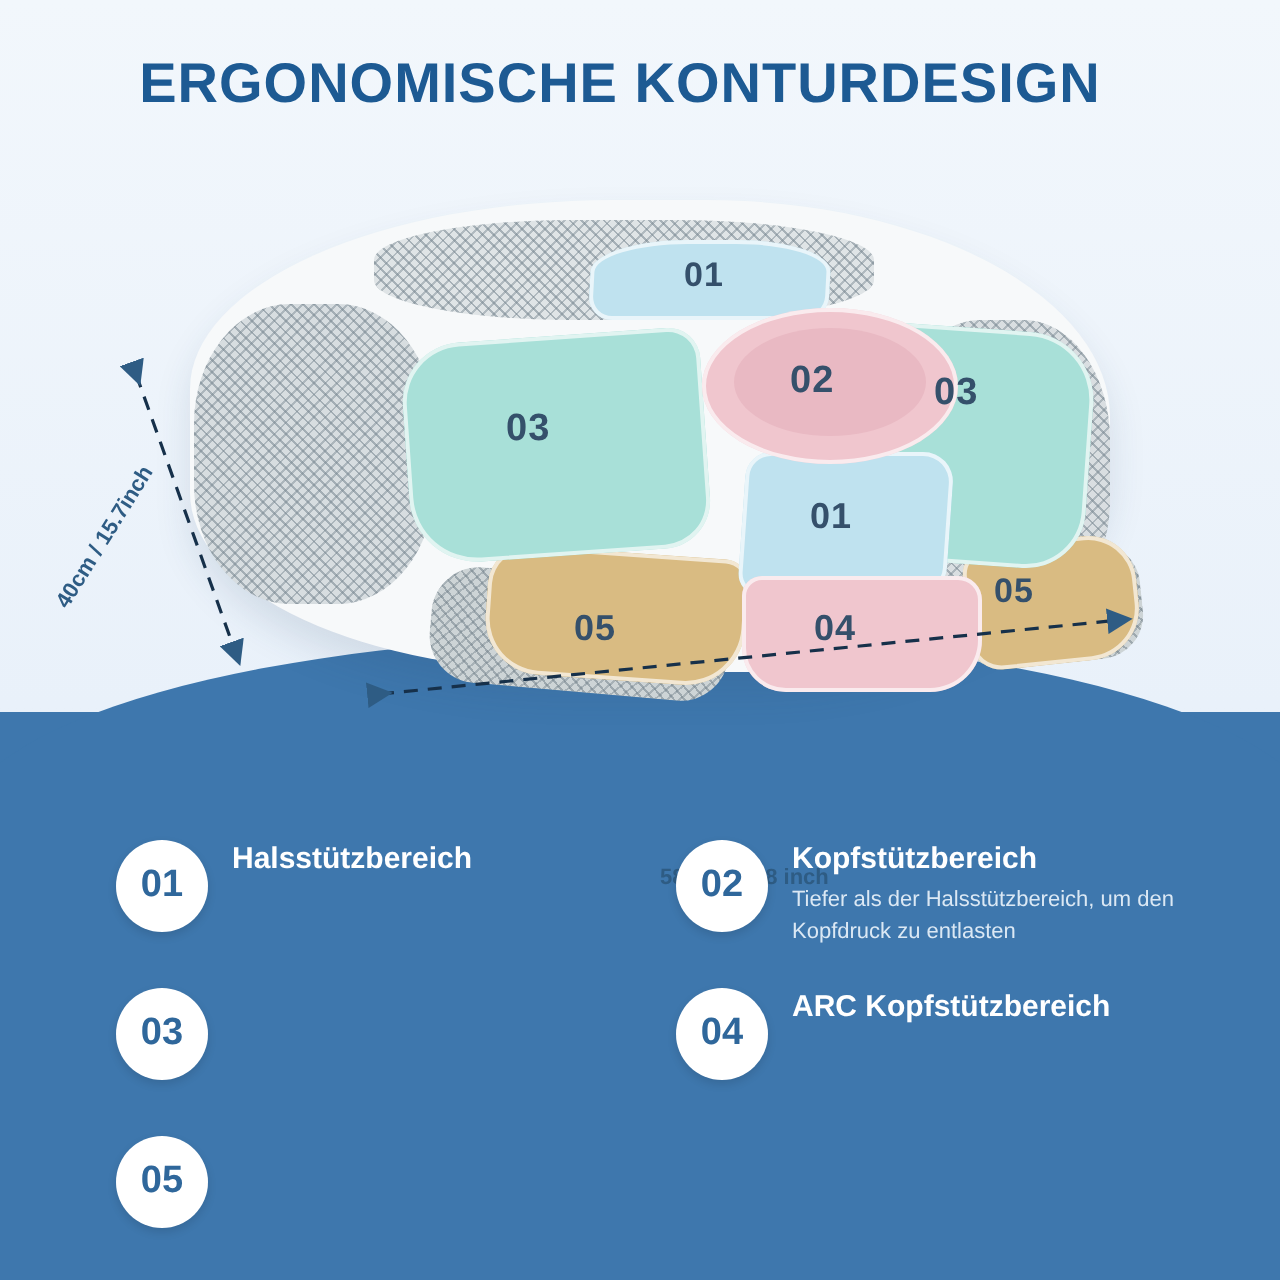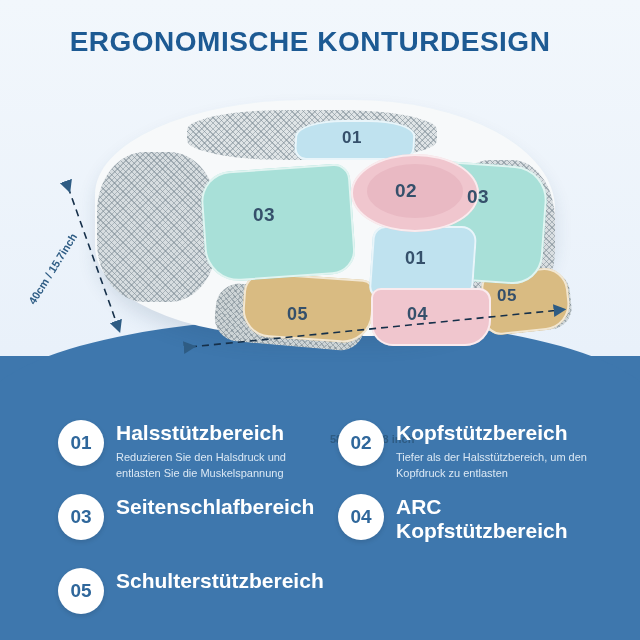--- a/index.html
+++ b/index.html
@@ -191,21 +191,21 @@
     color: #2f679b;
     font-size: 19px;
     font-weight: bold;
     display: flex;
     align-items: center;
     justify-content: center;
     box-shadow: 0 2px 5px rgba(0,0,0,0.12);
   }
   .legend-text { padding-top: 1px; }
   .legend-title {
-    font-size: 21px;
+    font-size: 15px;
     font-weight: bold;
     color: #ffffff;
     margin-bottom: 5px;
     line-height: 1.15;
   }
   .legend-desc {
     font-size: 11px;
     color: #dbe8f4;
     line-height: 1.45;
     max-width: 215px;
@@ -265,47 +265,44 @@
     <div class="dim-label dim-height">40cm / 15.7inch</div>
     <div class="dim-label dim-width">58cm / 22.8 inch</div>
   </div>
 
   <div class="legend">
 
     <div class="legend-item li-1">
       <div class="badge">01</div>
       <div class="legend-text">
         <div class="legend-title">Halsstützbereich</div>
-        <div class="legend-desc">Reduzieren Sie den Halsdruck und entlasten Sie die Muskelspannung</div>
       </div>
     </div>
 
     <div class="legend-item li-2">
       <div class="badge">02</div>
       <div class="legend-text">
         <div class="legend-title">Kopfstützbereich</div>
         <div class="legend-desc">Tiefer als der Halsstützbereich, um den Kopfdruck zu entlasten</div>
       </div>
     </div>
 
     <div class="legend-item li-3">
       <div class="badge">03</div>
       <div class="legend-text">
-        <div class="legend-title">Seitenschlafbereich</div>
       </div>
     </div>
 
     <div class="legend-item li-4">
       <div class="badge">04</div>
       <div class="legend-text">
         <div class="legend-title">ARC Kopfstützbereich</div>
       </div>
     </div>
 
     <div class="legend-item li-5">
       <div class="badge">05</div>
       <div class="legend-text">
-        <div class="legend-title">Schulterstützbereich</div>
       </div>
     </div>
 
   </div>
 </div>
 
 </body></html>

